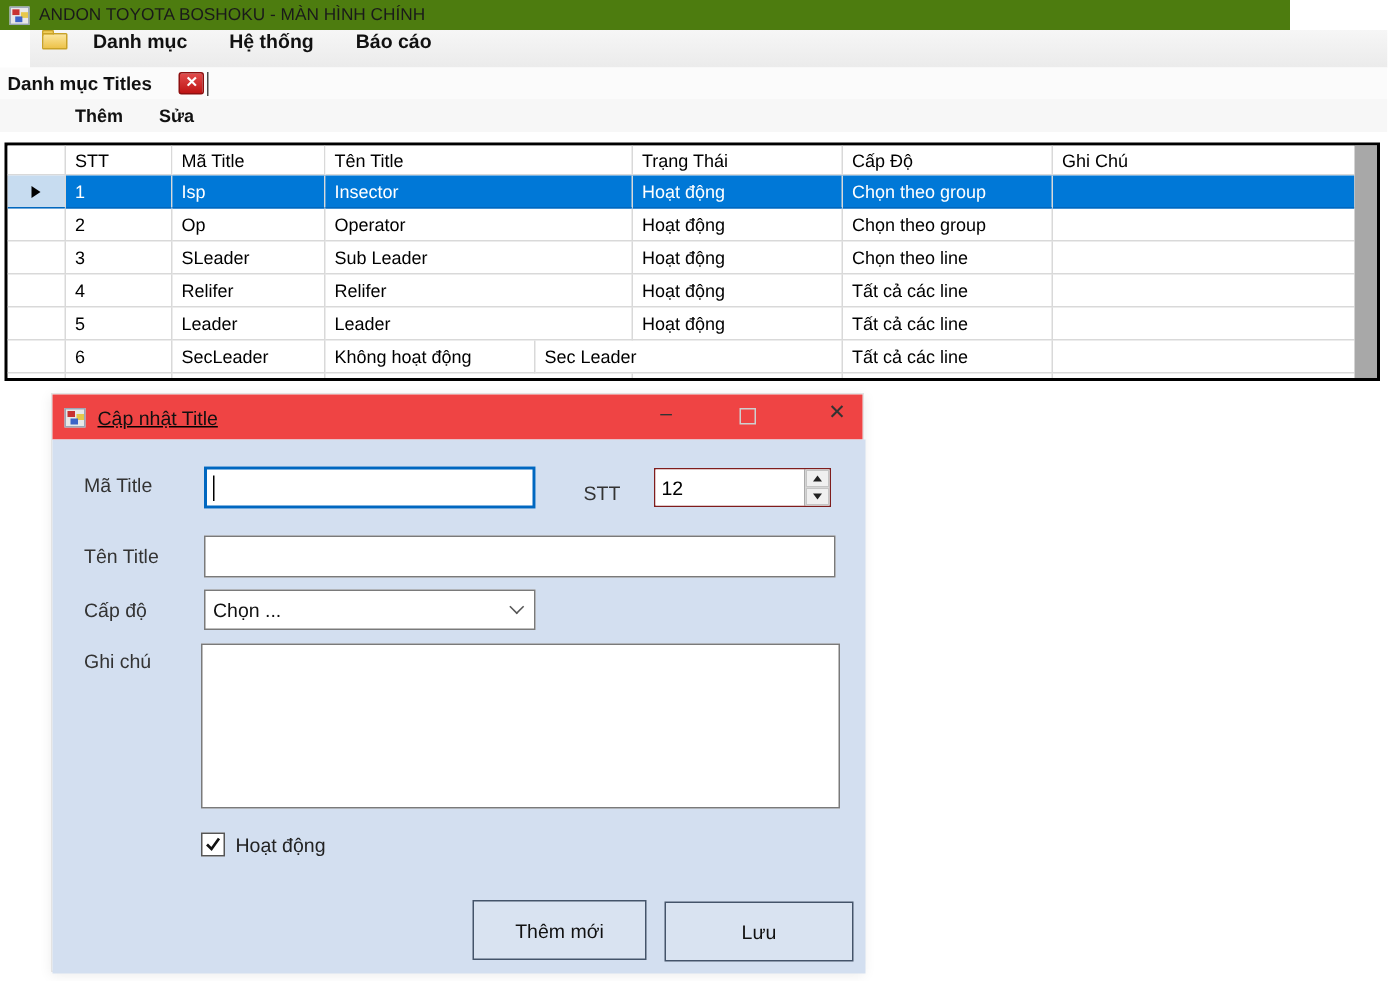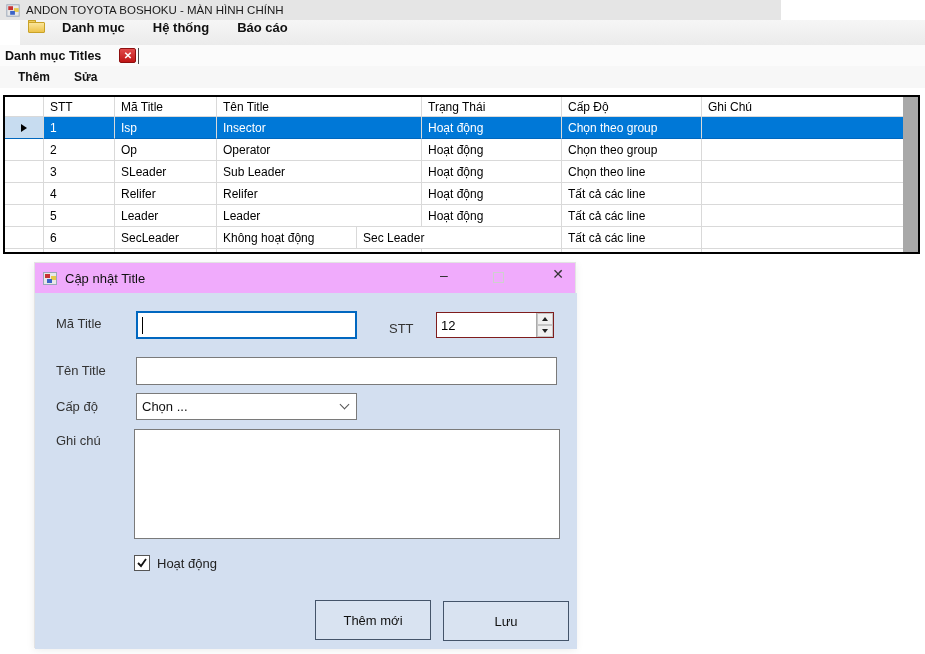--- a/index.html
+++ b/index.html
@@ -1,21 +1,21 @@
 <!DOCTYPE html>
 <html><head>
 <meta charset="utf-8">
 <style>
   * { margin:0; padding:0; box-sizing:border-box; }
   html,body { background:#fff; }
   body { font-family:"Liberation Sans", sans-serif; color:#000; }
   #screen { position:relative; width:925px; height:654px; background:#fff; overflow:hidden; }
 
   
-  .titlebar { position:absolute; left:0; top:0; width:781px; height:20px; background:#e5e5e5;
+  .titlebar { position:absolute; left:0; top:0; width:860px; height:20px; background:#4d7c0f;
               display:flex; align-items:center; padding-left:6px; }
   .titlebar .title-text { font-size:11.5px; color:#1a1a1a; margin-left:6px; }
 
   .app-icon { position:relative; width:14px; height:13px; display:inline-block; background:#e8e8e8;
               border:1px solid #9aa7b8; }
   .app-icon i { position:absolute; display:block; }
   .app-icon .sq-red   { left:1px; top:1px;  width:5px; height:4px; background:#c83232; }
   .app-icon .sq-gold  { left:7px; top:3px;  width:5px; height:4px; background:#e6c84b; }
   .app-icon .sq-blue  { left:3px; top:6px;  width:5px; height:4px; background:#3c64c8; }
 
@@ -31,21 +31,21 @@
   .tabstrip { position:absolute; left:0; top:45px; width:925px; height:21px; background:#fbfbfb;
               display:flex; align-items:center; }
   .tab-label { font-weight:bold; font-size:12.5px; color:#111; padding-left:5px; }
   .tab-close { width:17px; height:15px; margin-left:18px; border-radius:2px;
                background:linear-gradient(#e14b4b,#bf1515); border:1px solid #8e0f0f;
                display:flex; align-items:center; justify-content:center;
                color:#fff; font-size:10px; font-weight:bold; line-height:1; cursor:pointer; }
   .tab-caret { width:1px; height:16px; background:#4a4a4a; margin-left:2px; }
 
   .toolbar { position:absolute; left:0; top:66px; width:925px; height:22px; background:#f7f7f7;
-             display:flex; align-items:center; }
+             display:flex; align-items:center;padding-left:32px; }
   .tool-btn { font-weight:bold; font-size:12px; color:#111; padding:0 12px; cursor:pointer; }
   .toolbar .tool-btn:first-child { padding-left:18px; }
 
   
   .grid { position:absolute; left:3px; top:95px; width:917px; height:159px;
           border:2px solid #000; background:#fff; display:flex; }
   .grid-main { flex:1 1 auto; overflow:hidden; }
   .grid-scrollbar { flex:0 0 15px; background:#a8a8a8; }
   .grow { display:flex; width:100%; }
   .gcell { border-right:1px solid #d9d9d9; border-bottom:1px solid #d9d9d9;
@@ -64,22 +64,22 @@
   .grow.datarow.selected .gcell { background:#0078d7; color:#fff; border-bottom-color:#0067be; }
   .grow.datarow.selected .c0 { background:#c7dcf0; }
   .row-arrow { width:0; height:0; border-left:6px solid #000; border-top:4px solid transparent;
                border-bottom:4px solid transparent; }
   .grow.partial { height:4px; }
   .grow.partial .gcell { border-bottom:none; }
 
   
   .dialog { position:absolute; left:34px; top:262px; width:542px; height:386px;
             background:#fff; border:1px solid #e3e3e3; box-shadow:0 2px 8px rgba(0,0,0,0.08); }
-  .dlg-titlebar { position:absolute; left:0; top:0; width:100%; height:30px; background:#f0abfc;
-                  display:flex; align-items:center; }
+  .dlg-titlebar { position:absolute; left:0; top:0; width:100%; height:30px; background:#ef4444;
+                  display:flex; align-items:center;text-decoration:underline; }
   .dlg-title-text { font-size:13px; color:#111; margin-left:8px; }
   .dlg-titlebar .app-icon { margin-left:8px; }
   .dlg-min { position:absolute; left:398px; top:4px; width:22px; text-align:center;
              font-size:14px; color:#333; cursor:pointer; }
   .dlg-max { position:absolute; left:458px; top:9px; width:11px; height:11px;
              border:1px solid #cfcfcf; cursor:default; }
   .dlg-close { position:absolute; left:512px; top:3px; width:22px; text-align:center;
                font-size:14px; color:#333; cursor:pointer; }
 
   .dlg-body { position:absolute; left:0; top:30px; width:542px; height:356px; background:#d3dff0; }

